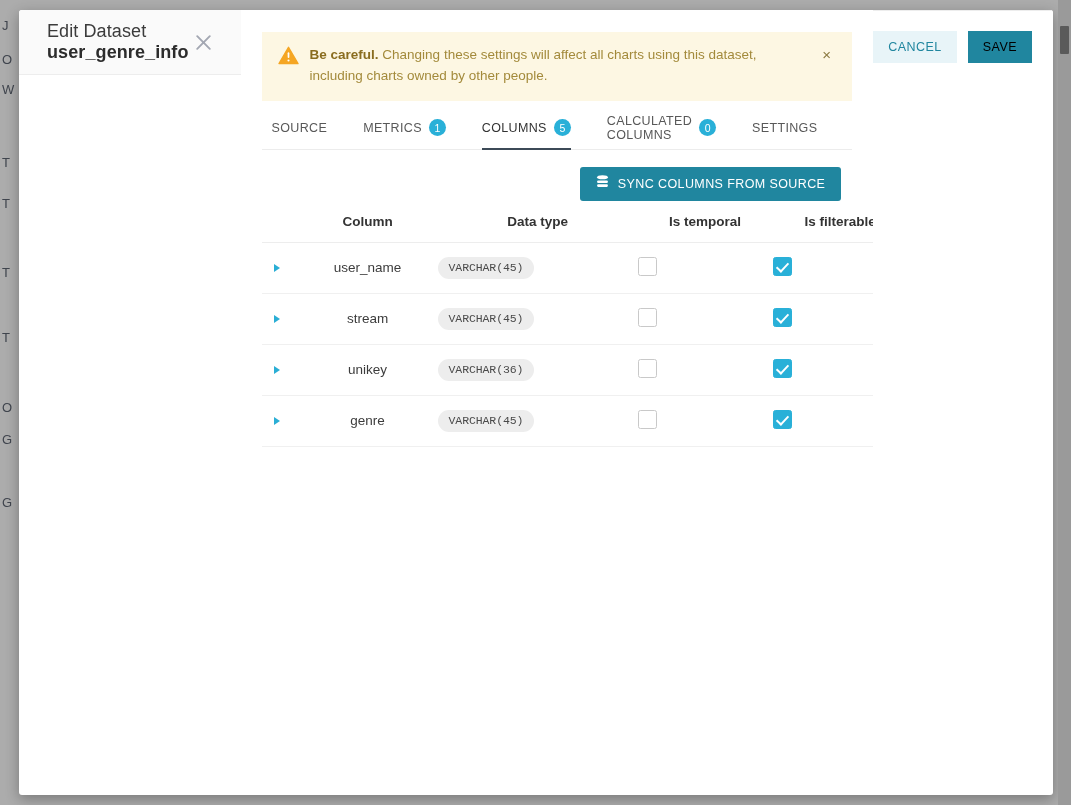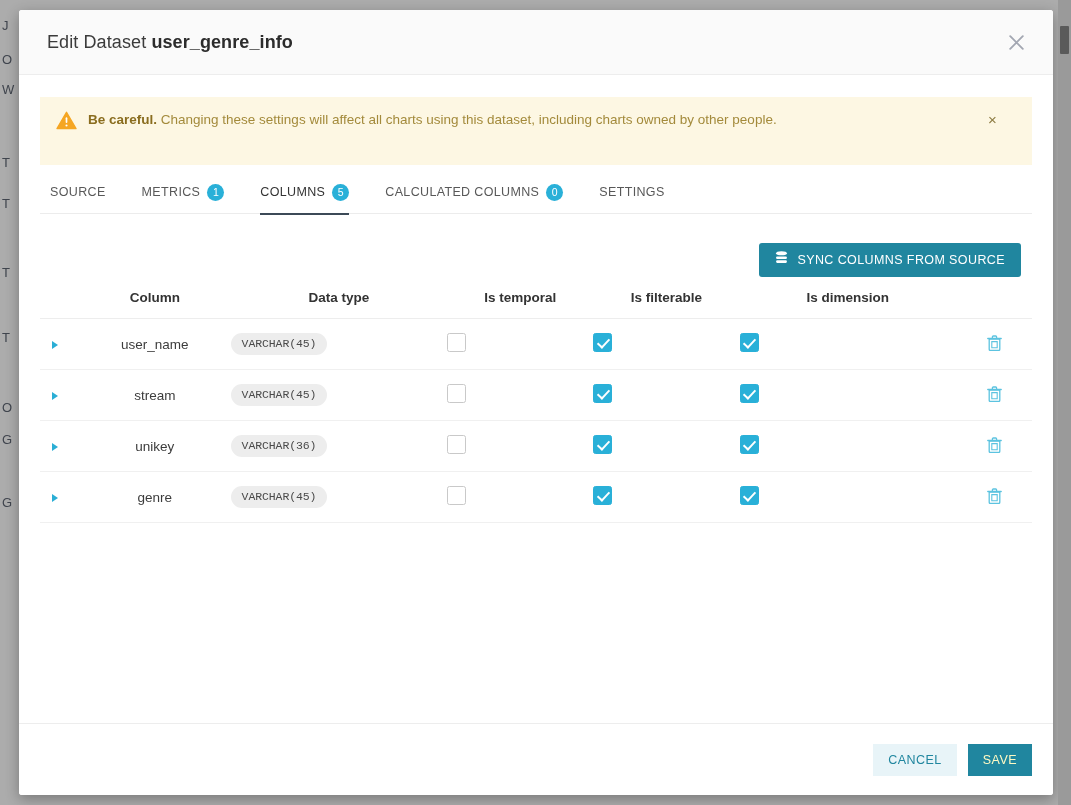--- a/index.html
+++ b/index.html
@@ -49,21 +49,21 @@
   
   #modal {
     position: absolute;
     left: 19px; top: 10px;
     width: 1034px; height: 785px;
     background: #ffffff;
     border-radius: 3px;
     box-shadow: 0 4px 14px rgba(0,0,0,0.30);
     z-index: 30;
     display: flex;
-    flex-direction: column;
+    flex-direction: row;
     overflow: hidden;
   }
 
   
   #modal-header {
     height: 65px;
     flex: 0 0 65px;
     background: #fafafa;
     border-bottom: 1px solid #ededed;
     display: flex;
@@ -182,21 +182,20 @@
     border-radius: 3px;
     height: 34px;
     padding: 0 16px;
     font-size: 12.5px;
     letter-spacing: 0.4px;
     display: inline-flex;
     align-items: center;
     gap: 9px;
     cursor: pointer;
     font-family: "Liberation Sans", sans-serif;
-    margin-top: 12px;
   }
 
   
   #col-table {
     width: 100%;
     margin-top: 13px;
     border-collapse: collapse;
     table-layout: fixed;
   }
   #col-table th {
@@ -277,21 +276,21 @@
     border-radius: 0;
     font-size: 12.5px;
     letter-spacing: 0.45px;
     height: 32px;
     padding: 0 15px;
     border: none;
     cursor: pointer;
     font-family: "Liberation Sans", sans-serif;
   }
   #cancel-btn { background: #e8f4f8; color: #20869f; }
-  #save-btn   { background: #20869f; color: #fef9c3; text-align: center; }
+  #save-btn   { background: #20869f; color: #000000; text-align: center; }
 </style>
 </head>
 <body>
 
 <div id="backdrop">
     <div class="bg-line" style="top: 18px;">J</div>
     <div class="bg-line" style="top: 52px;">O</div>
     <div class="bg-line" style="top: 82px;">W</div>
     <div class="bg-line" style="top: 155px;">T</div>
     <div class="bg-line" style="top: 196px;">T</div>

